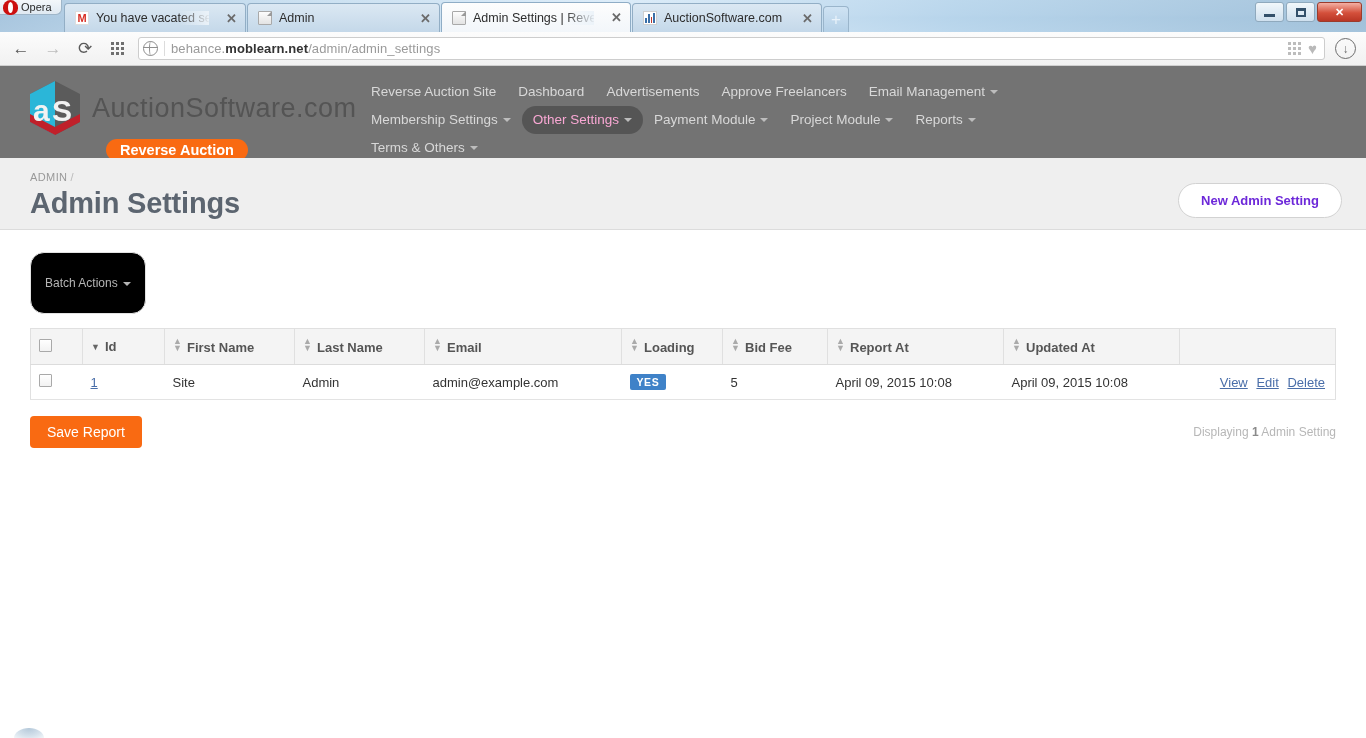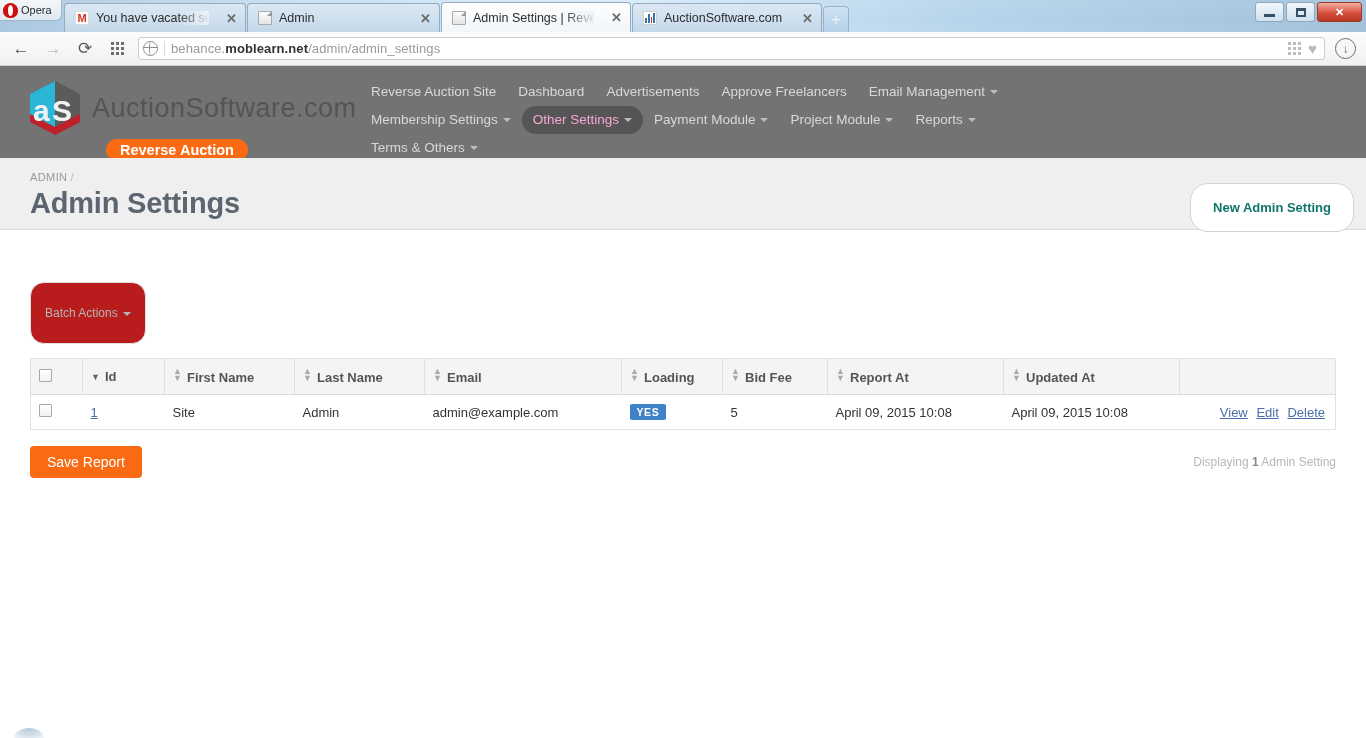--- a/index.html
+++ b/index.html
@@ -20,21 +20,21 @@
   }
   .win-chrome::before {
     content: "";
     position: absolute; left: 0; top: 0; right: 0; bottom: 0;
     background: linear-gradient(to right, #a9c6de 0%, #c9dff0 20%, #dfeefa 45%, #b9d6ec 70%, #9fbfd8 100%);
     opacity: .85;
   }
 
   .opera-badge {
     position: absolute; left: 0; top: 0;
-    width: 62px; height: 21px;
+    width: 62px; height: 15px;
     background: linear-gradient(to bottom,#f3f7fa,#dfe9f2);
     border: 1px solid #9fb6c9;
     border-top: none; border-left: none;
     border-radius: 0 0 6px 0;
     display: flex; align-items: center; gap: 3px;
     padding-left: 3px;
     z-index: 5;
   }
   .opera-logo {
     width: 15px; height: 15px;
@@ -290,43 +290,42 @@
   .crumb .sep { color: #bbb; margin-left: 3px; }
   .page-title {
     font-size: 29px;
     font-weight: bold;
     color: #5c6570;
     margin-top: 4px;
     letter-spacing: -.2px;
   }
   .btn-pill {
     position: absolute;
-    right: 12px; top: 183px;
+    right: 24px; top: 183px;
     background: #fff;
     border: 1px solid #d2d2d2;
     border-radius: 18px;
-    padding: 16px 22px;
+    padding: 9px 22px;
     font-size: 13px;
     font-weight: bold;
-    color: #0f766e;
+    color: #6d28d9;
     cursor: pointer;
   }
 
   
   .content { padding: 22px 30px 0 30px; }
   .batch-btn {
     display: inline-block;
-    background: #b91c1c;
+    background: #000000;
     border: 1px solid #e2e2e2;
     border-radius: 14px;
     padding: 23px 14px;
     font-size: 12px;
     color: #b5b5b5;
     cursor: pointer;
-    margin-top: 30px;
   }
   .batch-btn .caret { border-top-color: #b5b5b5; }
 
   table.index {
     width: 100%;
     border-collapse: collapse;
     margin-top: 14px;
     border: 1px solid #e0e0e0;
     border-bottom: none;
     background: #fff;

